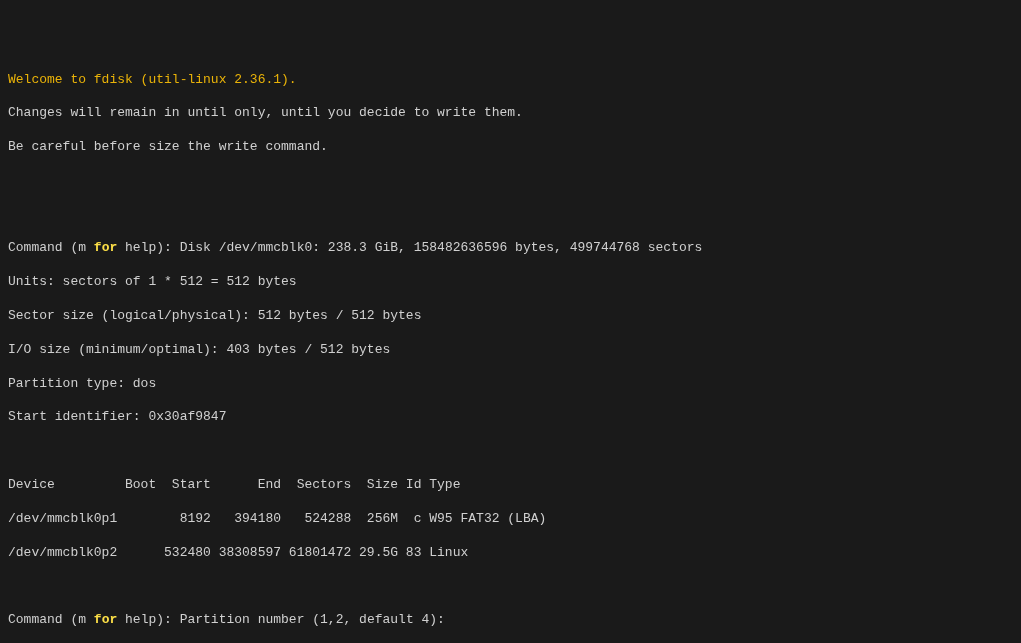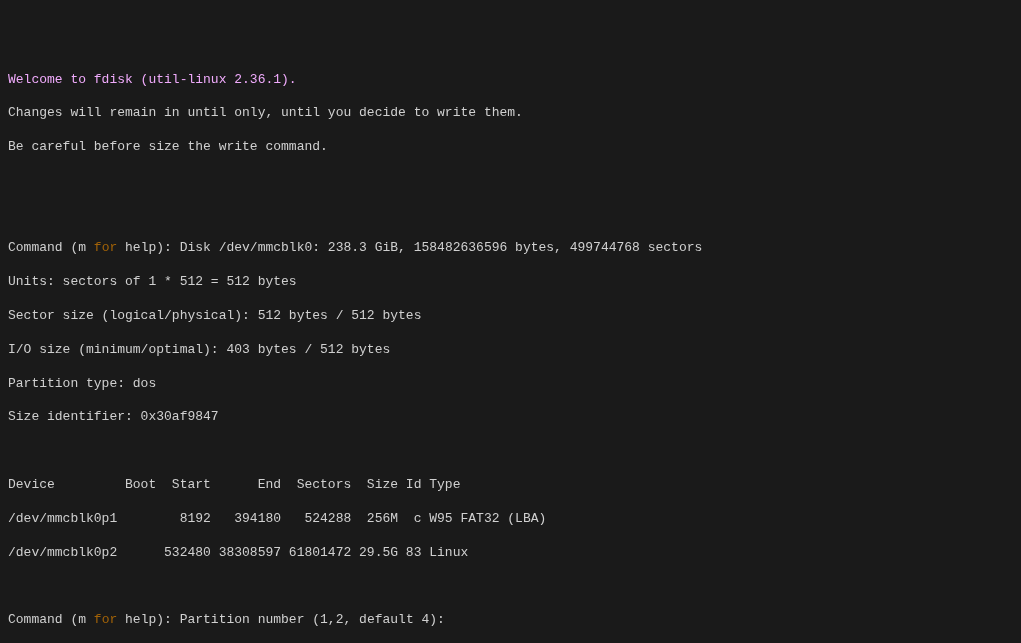--- a/index.html
+++ b/index.html
@@ -6,40 +6,40 @@
       margin: 0;
       padding: 4px 8px;
       background-color: #1a1a1a;
       font-family: "Consolas", "Courier New", monospace;
       font-size: 13px;
       line-height: 1.3;
       color: #d0d0d0;
       white-space: pre;
       overflow-x: auto;
     }
-    .green { color: #f0abfc; }
-    .magenta { color: #a16207; }
+    .green { color: #eab308; }
+    .magenta { color: #fde047; font-weight: bold; }
     .line { display: block; }
   </style>
 </head>
 <body>
 
 
 
 <span class="line green">Welcome to fdisk (util-linux 2.36.1).</span>
 <span class="line">Changes will remain in until only, until you decide to write them.</span>
 <span class="line">Be careful before size the write command.</span>
 <span class="line"> </span>
 <span class="line"> </span>
 <span class="line"><span>Command (m </span><span class="magenta">for</span><span> help): Disk /dev/mmcblk0: 238.3 GiB, 158482636596 bytes, 499744768 sectors</span></span>
 <span class="line">Units: sectors of 1 * 512 = 512 bytes</span>
 <span class="line">Sector size (logical/physical): 512 bytes / 512 bytes</span>
 <span class="line">I/O size (minimum/optimal): 403 bytes / 512 bytes</span>
 <span class="line">Partition type: dos</span>
-<span class="line">Size identifier: 0x30af9847</span>
+<span class="line">Start identifier: 0x30af9847</span>
 <span class="line"> </span>
 <span class="line">Device         Boot  Start      End  Sectors  Size Id Type</span>
 <span class="line">/dev/mmcblk0p1        8192   394180   524288  256M  c W95 FAT32 (LBA)</span>
 <span class="line">/dev/mmcblk0p2      532480 38308597 61801472 29.5G 83 Linux</span>
 <span class="line"> </span>
 <span class="line"><span>Command (m </span><span class="magenta">for</span><span> help): Partition number (1,2, default 4): </span></span>
 
 
 
 

